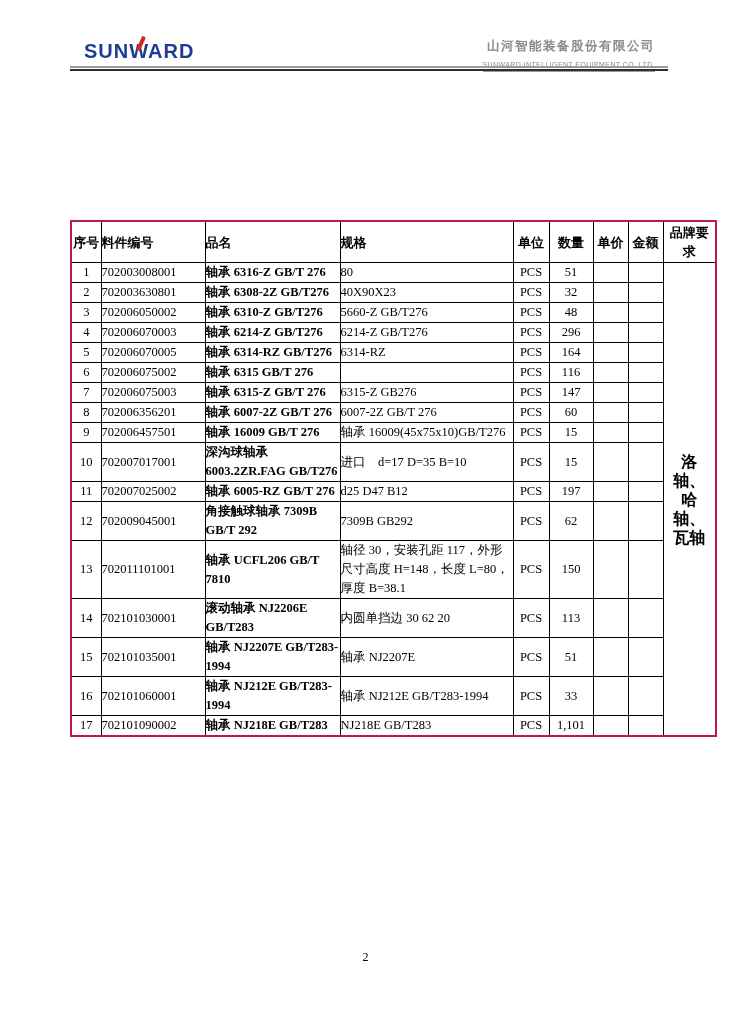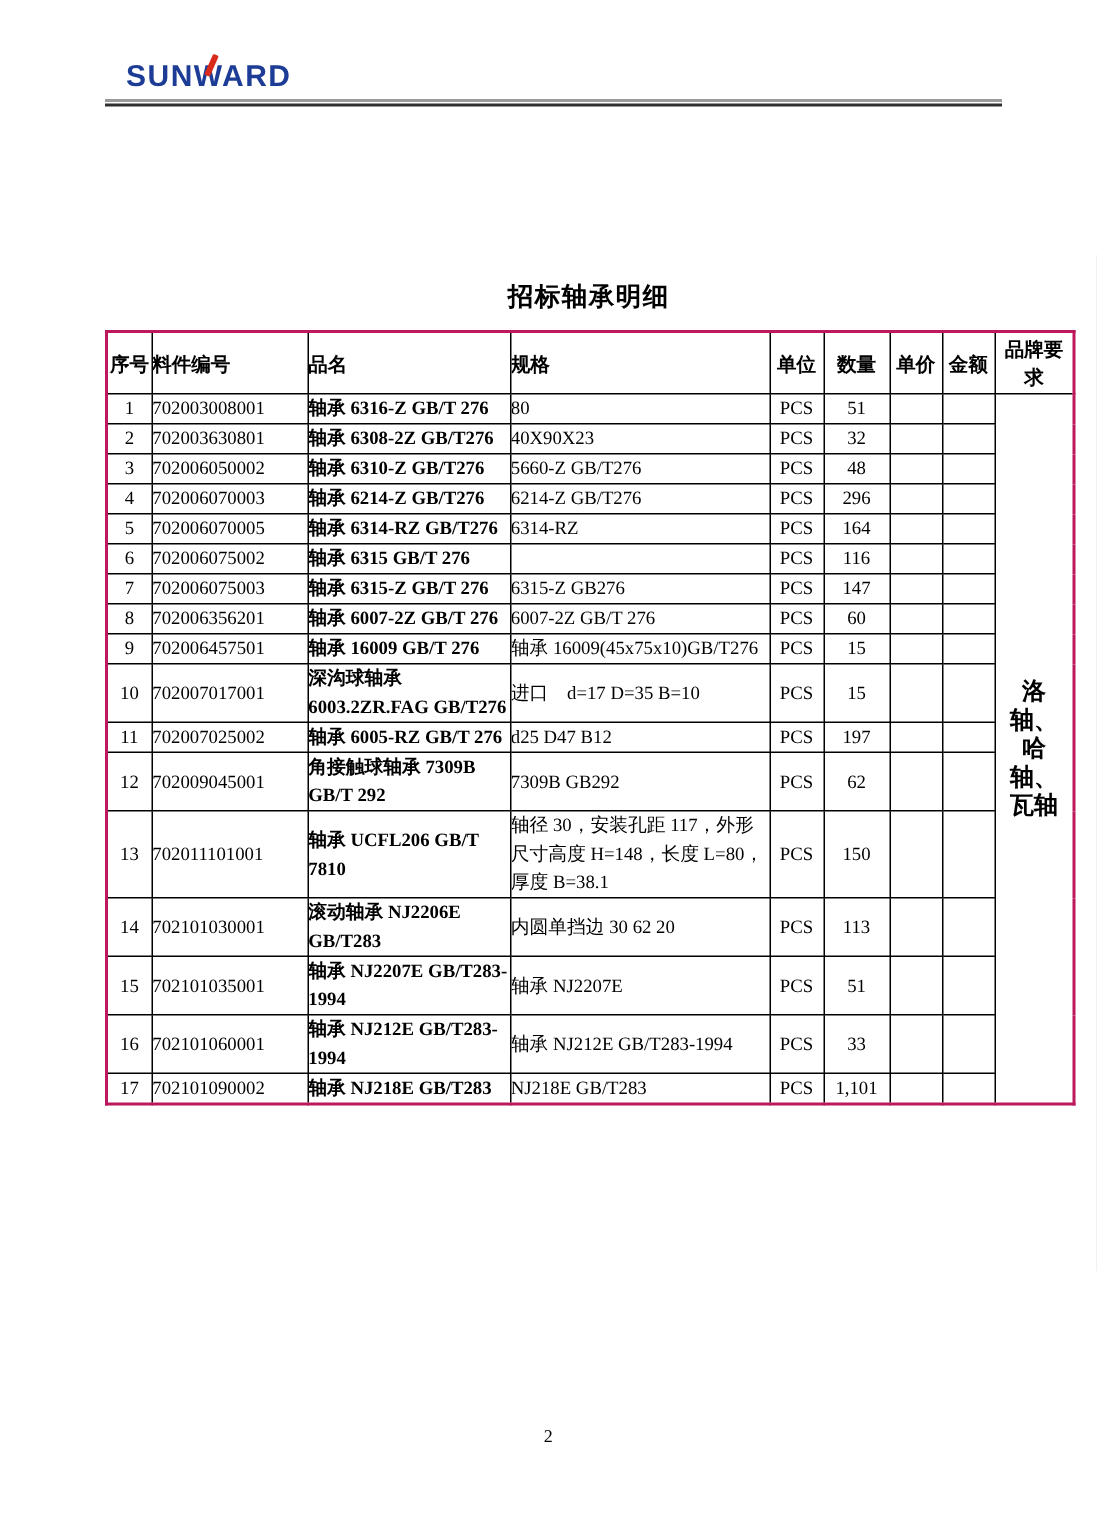--- a/index.html
+++ b/index.html
@@ -95,23 +95,26 @@
 </style>
 </head>
 <body>
 
 <div class="page">
 
   <div class="logo">
     <span>SUNWARD</span>
     <span class="logo-slash"></span>
   </div>
+  <div class="company">
+    <div class="company-cn">山河智能装备股份有限公司</div>
+    <div><span class="company-en">SUNWARD INTELLIGENT EQUIPMENT CO.,LTD.</span></div>
+  </div>
   <div class="header-rule"></div>
 
-  <div class="table-title">招标轴承明细</div>
 
   <table class="bearing">
     <colgroup>
       <col style="width:30px">
         <col style="width:104px">
         <col style="width:135px">
       <col style="width:173px">
         <col style="width:36px">
         <col style="width:44px">
       <col style="width:35px">

